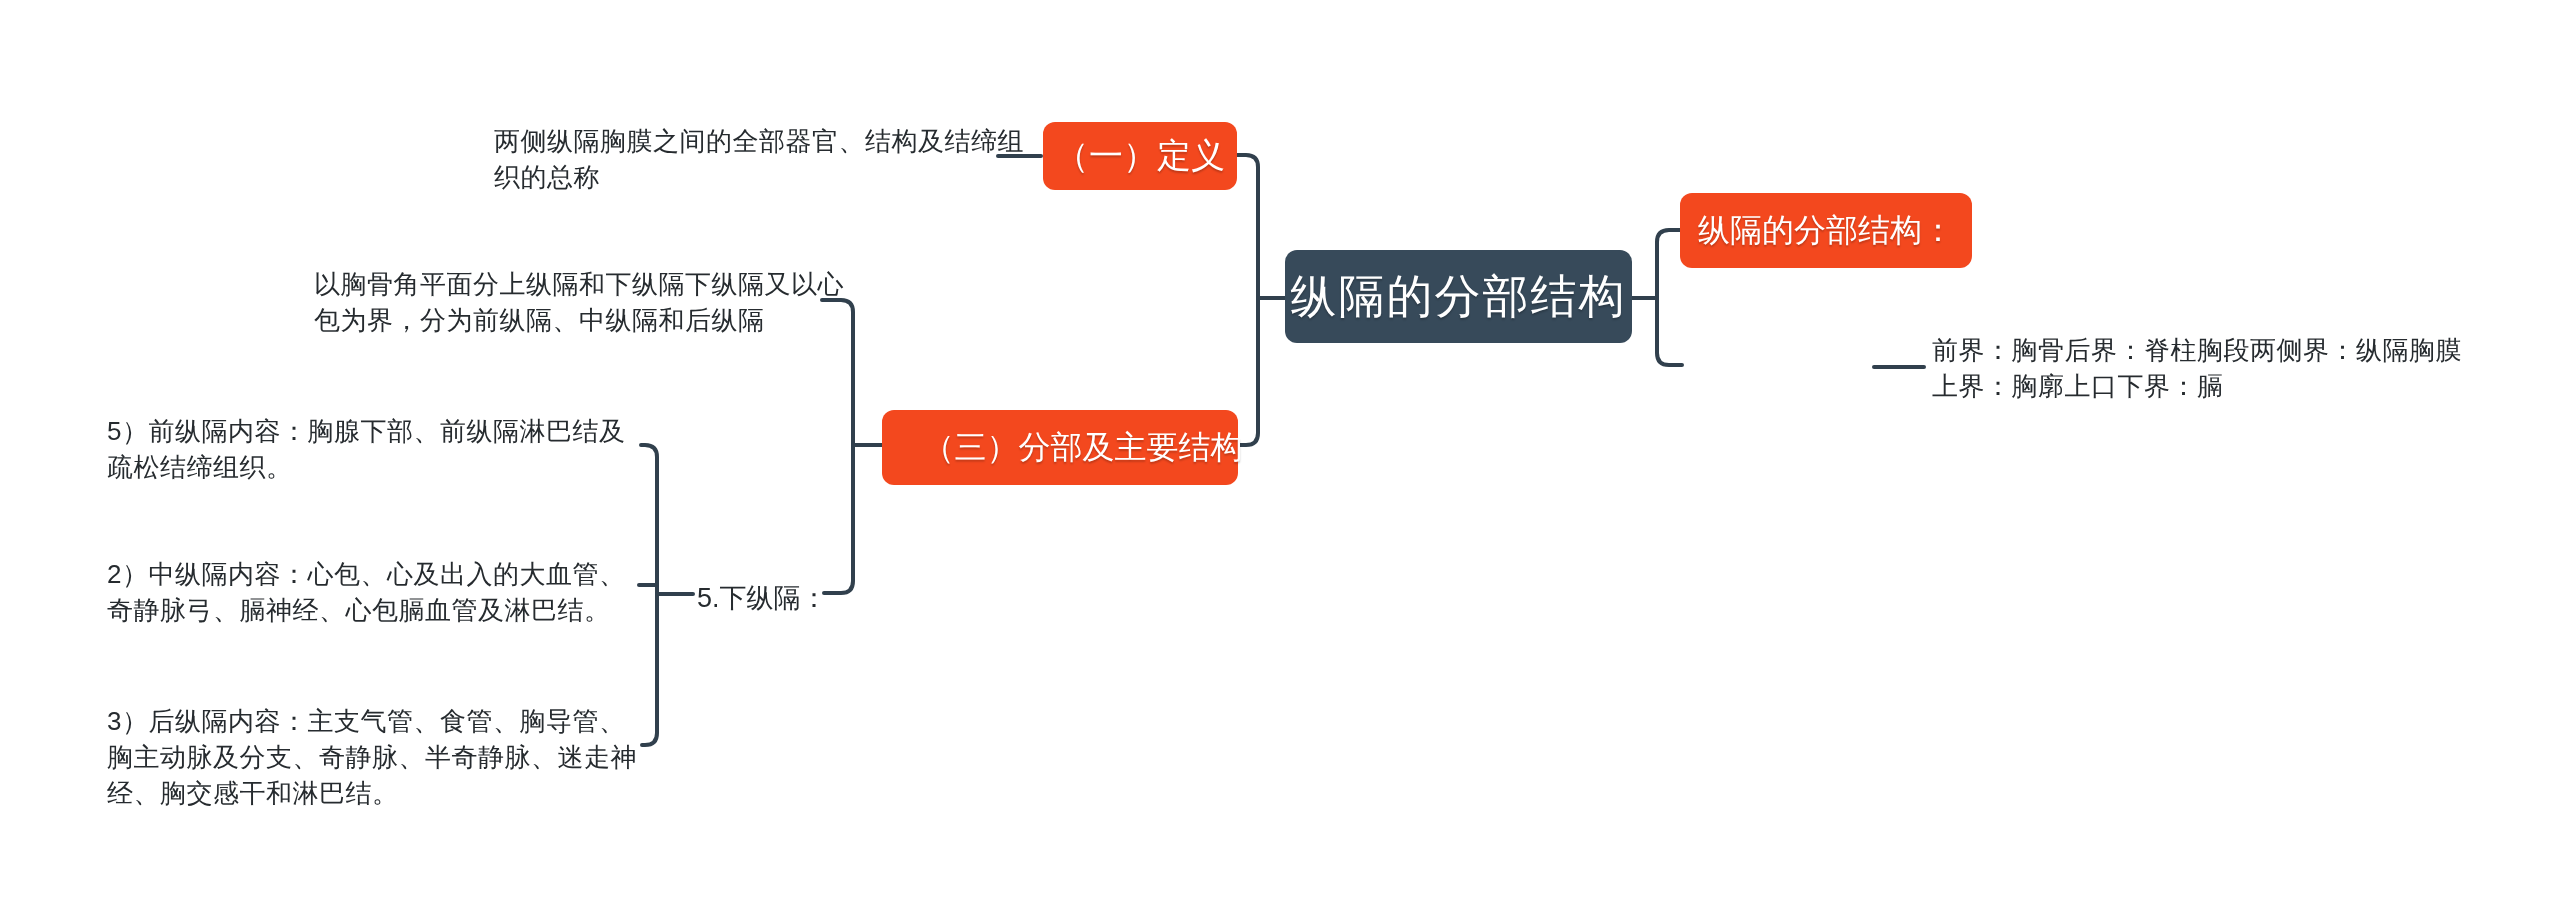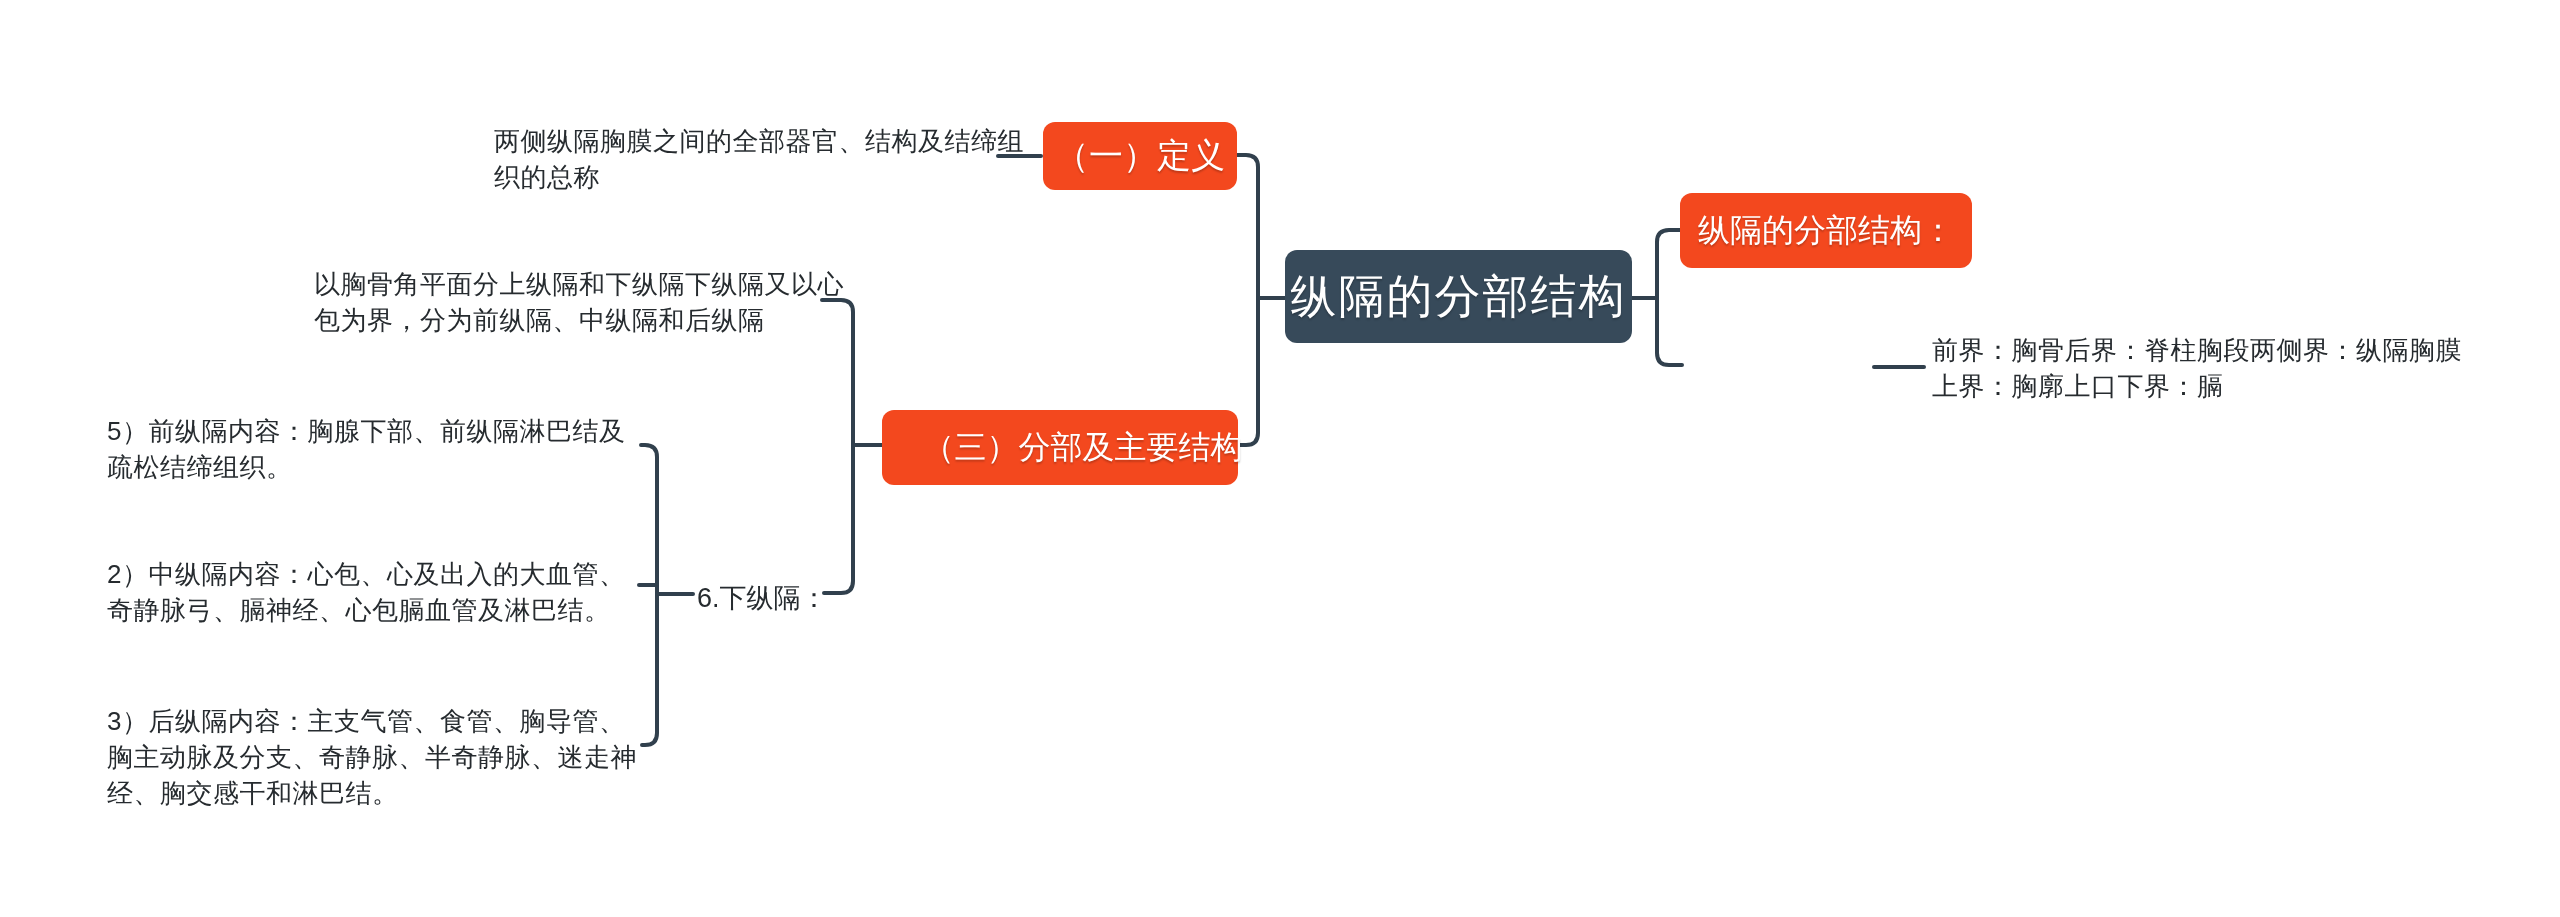--- a/index.html
+++ b/index.html
@@ -76,21 +76,21 @@
 
   <div class="node node-orange fs34" style="left:1043px;top:122px;width:194px;height:68px;">（一）定义</div>
 
   <div class="note" style="left:314px;top:266px;width:530px;">以胸骨角平面分上纵隔和下纵隔下纵隔又以心
 包为界，分为前纵隔、中纵隔和后纵隔</div>
 
   <div class="note" style="left:1932px;top:332px;width:560px;">前界：胸骨后界：脊柱胸段两侧界：纵隔胸膜
 上界：胸廓上口下界：膈</div>
   <div class="node node-orange fs32" style="left:882px;top:410px;width:356px;height:75px;padding-left:45px;">（三）分部及主要结构</div>
 
-  <div class="label-plain" style="left:697px;top:582px;">6.下纵隔：</div>
+  <div class="label-plain" style="left:697px;top:582px;">5.下纵隔：</div>
 
   <div class="note" style="left:107px;top:413px;width:560px;">5）前纵隔内容：胸腺下部、前纵隔淋巴结及
 疏松结缔组织。</div>
   <div class="note" style="left:107px;top:556px;width:560px;">2）中纵隔内容：心包、心及出入的大血管、
 奇静脉弓、膈神经、心包膈血管及淋巴结。</div>
   <div class="note" style="left:107px;top:703px;width:560px;">3）后纵隔内容：主支气管、食管、胸导管、
 胸主动脉及分支、奇静脉、半奇静脉、迷走神
 经、胸交感干和淋巴结。</div>
 
 </div>

